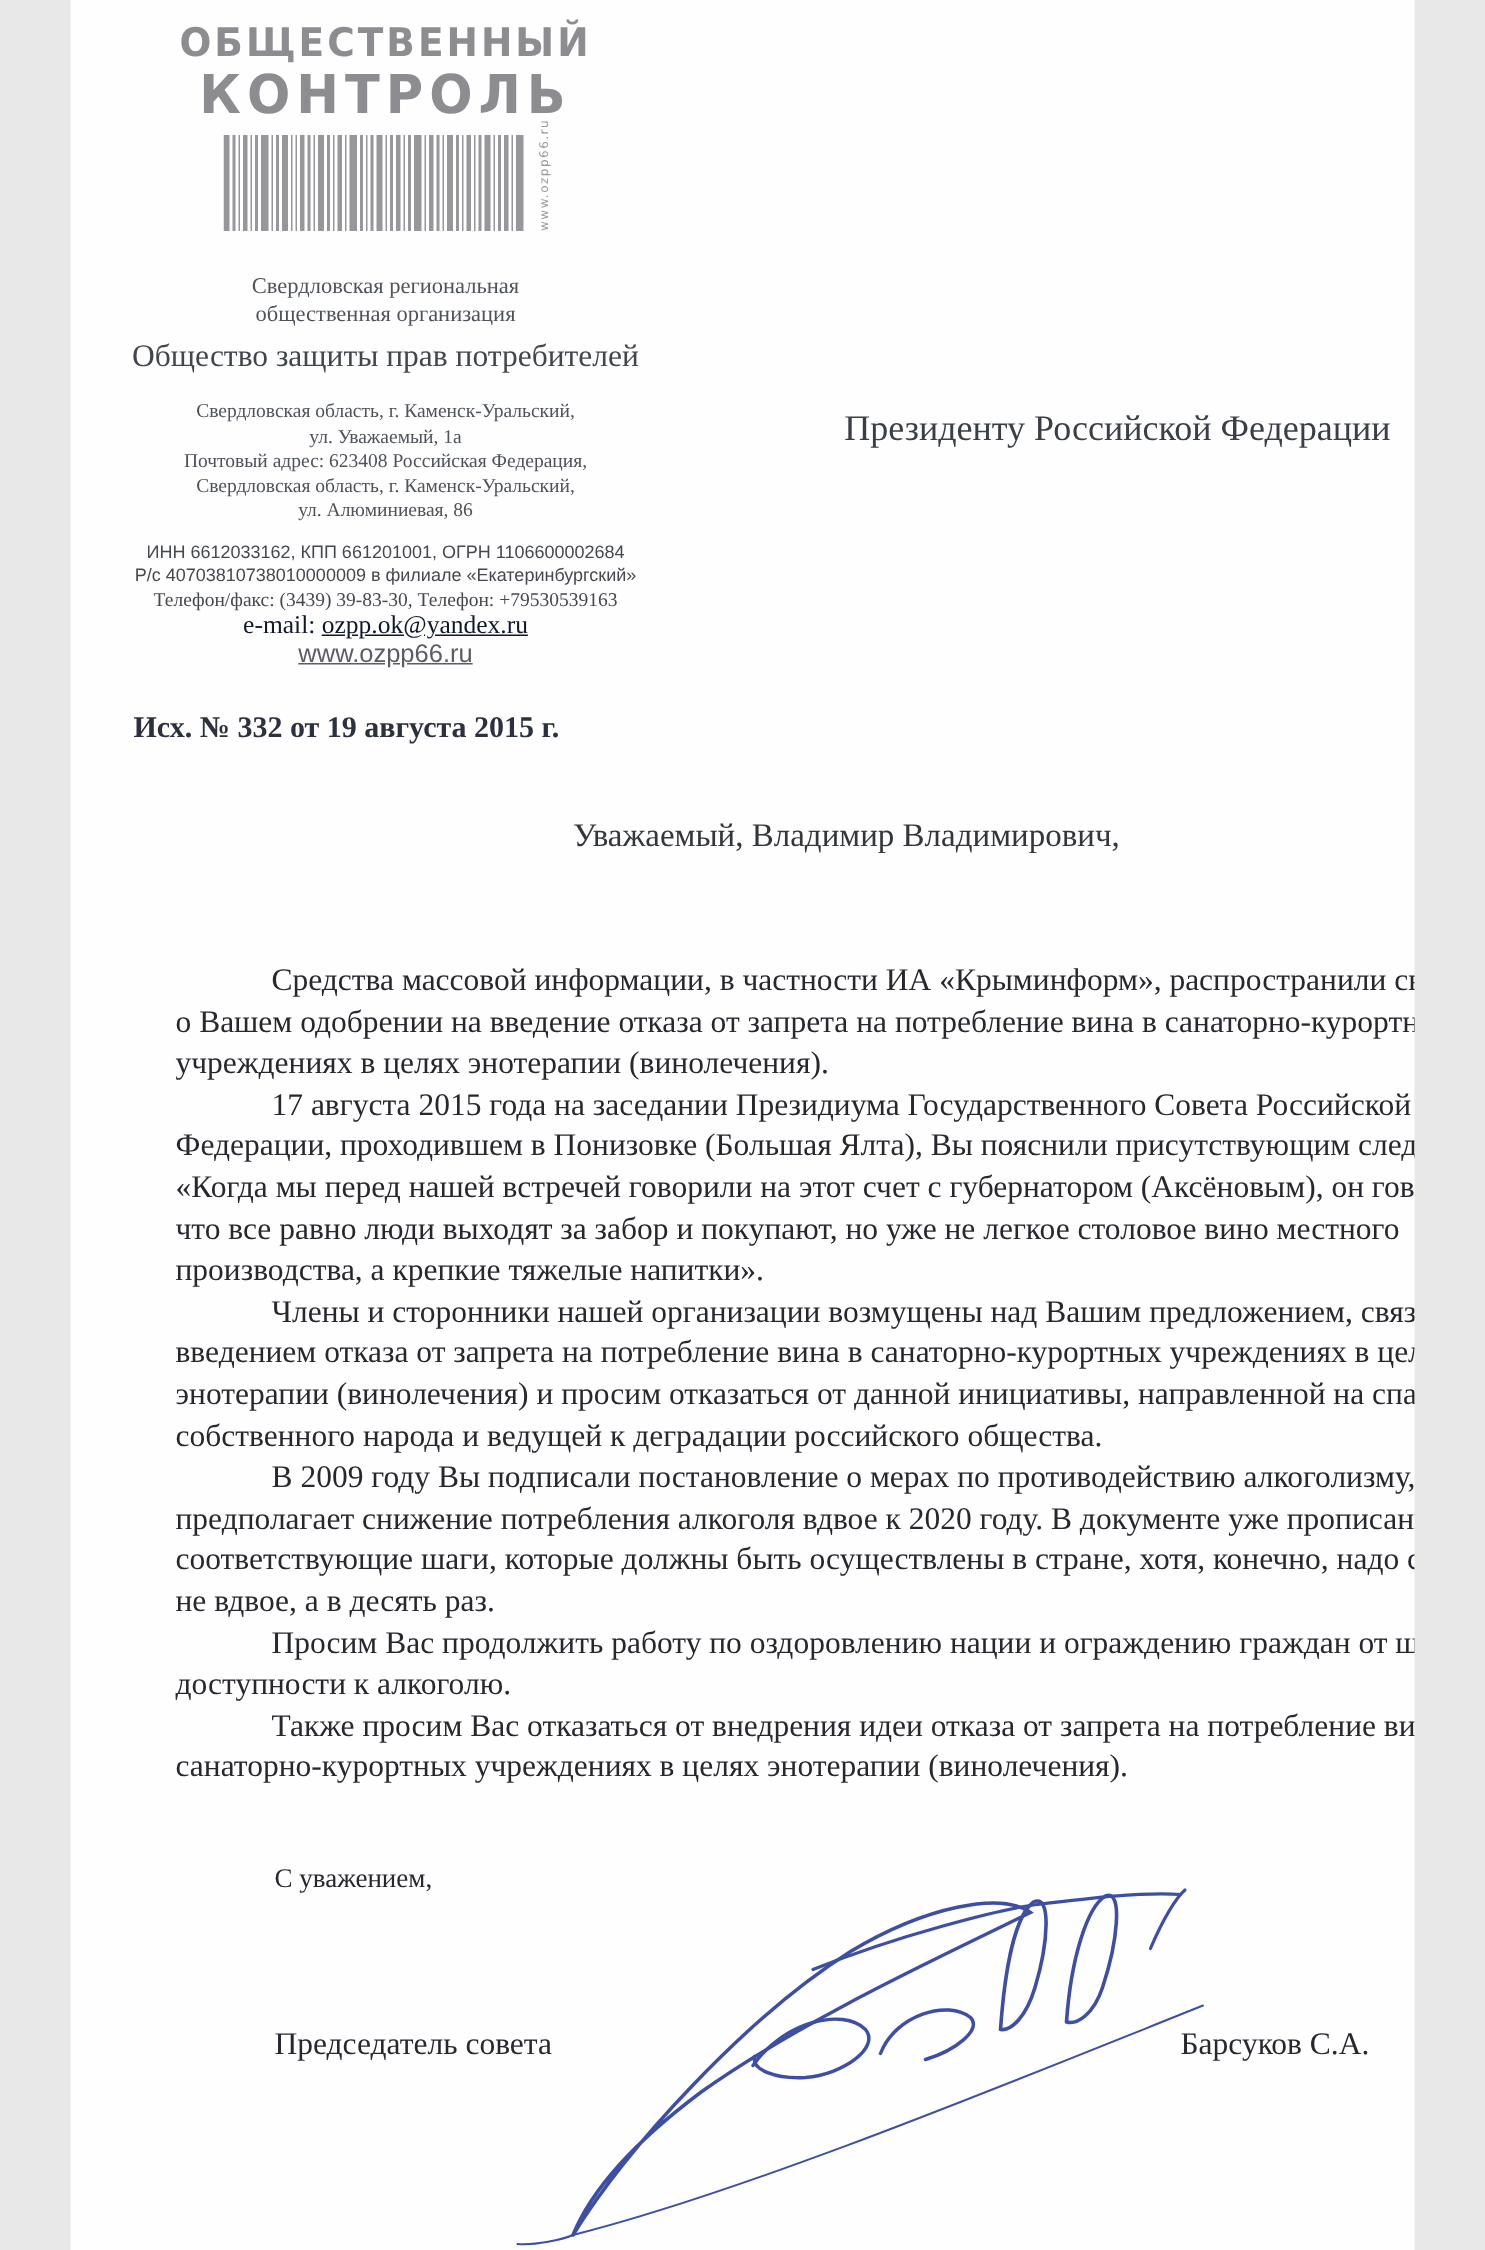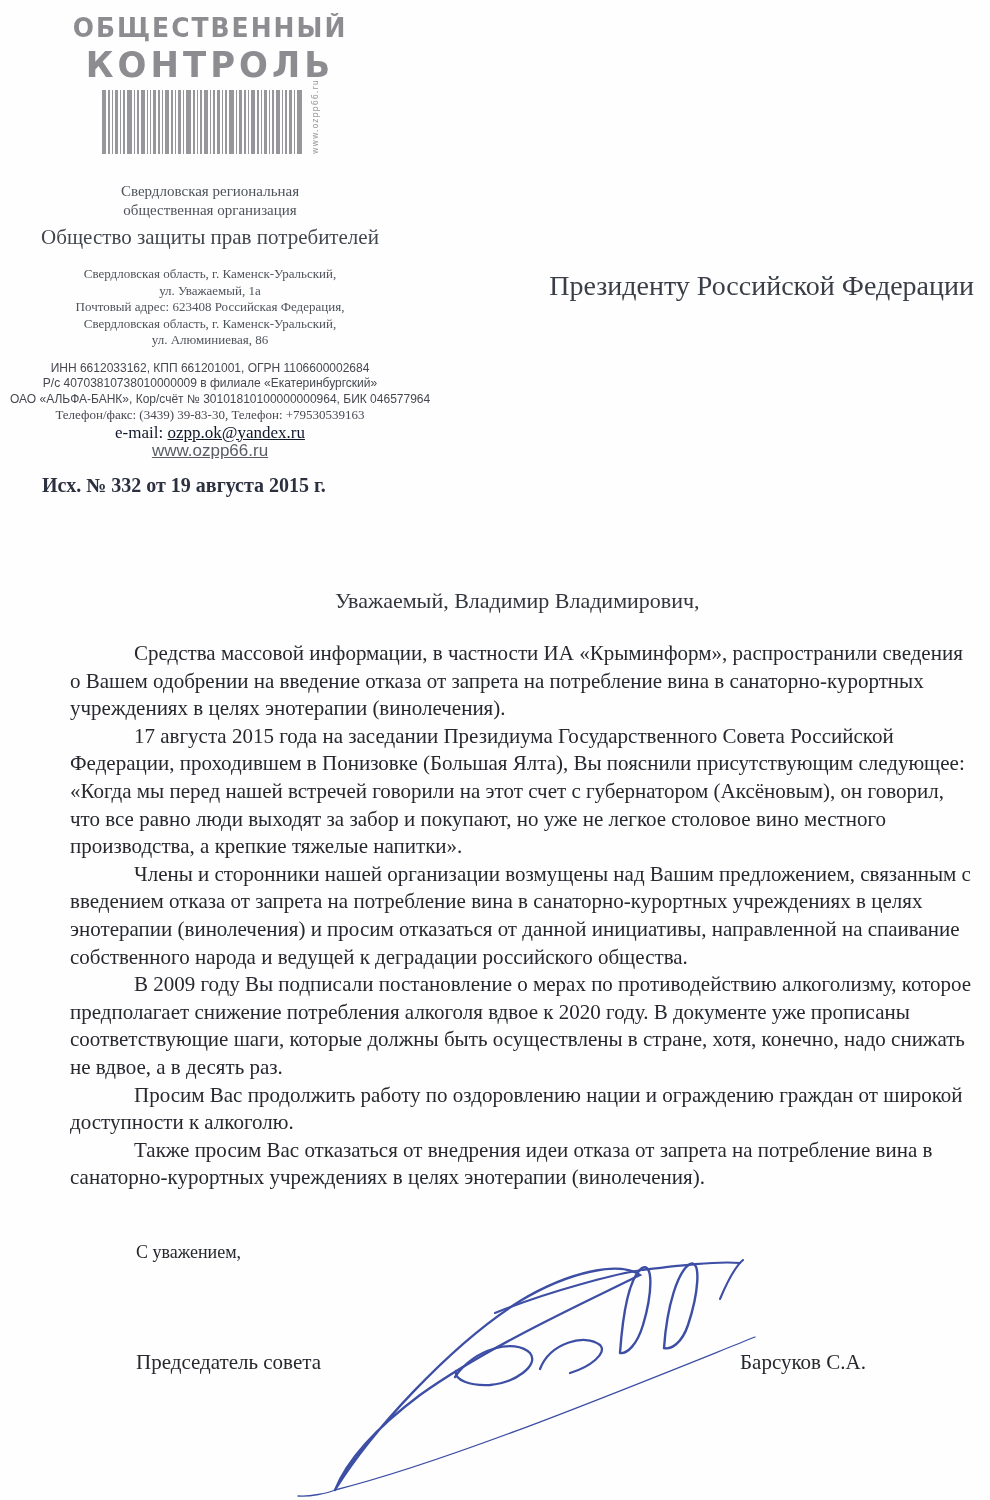--- a/index.html
+++ b/index.html
@@ -1,17 +1,17 @@
 <!DOCTYPE html>
 <html><head>
 <meta charset="utf-8">
 <style>
   html,body{margin:0;padding:0;background:#e8e8e8;}
   .page{
-    position:relative;width:990px;height:1500px;background:#fefefe;
+    position:relative;width:896px;height:1500px;background:#fefefe;
     margin:0 auto;overflow:hidden;
     font-family:"Liberation Serif","DejaVu Serif",serif;color:#26282e;
   }
   
   .lh{position:absolute;left:10px;top:8px;width:400px;text-align:center;}
   .logo-line1{
     font-family:"DejaVu Sans","Liberation Sans",sans-serif;font-weight:800;
     font-size:25px;letter-spacing:2px;color:#8d8d91;line-height:30px;margin-top:6px;
     transform:scaleY(1.05);
   }
@@ -37,23 +37,23 @@
   .req .sans{font-family:"Liberation Sans","DejaVu Sans",sans-serif;font-size:12px;color:#45484e;white-space:nowrap;}
   .req .serif{font-size:13px;color:#45484e;white-space:nowrap;}
   .email-line{font-size:17px;color:#0f172a;margin-top:2px;}
   .email-line .u{text-decoration:underline;}
   .website{
     font-family:"Liberation Sans","DejaVu Sans",sans-serif;
     font-size:17px;color:#5a5d63;text-decoration:underline;margin-top:3px;
   }
   
   .ref{position:absolute;left:42px;top:474px;font-size:20px;font-weight:bold;color:#2c3140;}
-  .recipient{position:absolute;right:16px;top:272px;text-align:right;font-size:28px;color:#3a3f47;line-height:28px;}
+  .recipient{position:absolute;right:16px;top:272px;text-align:right;font-size:24px;color:#3a3f47;line-height:28px;}
   
-  .salutation{position:absolute;left:335px;top:588px;font-size:22px;color:#33363c;}
+  .salutation{position:absolute;left:335px;top:544px;font-size:22px;color:#33363c;}
   .body-text{position:absolute;left:70px;top:640px;width:906px;font-size:21px;line-height:27.6px;color:#26282e;}
   .body-text p{margin:0;text-indent:64px;}
   .closing{position:absolute;left:136px;top:1242px;font-size:18px;}
   .sign-title{position:absolute;left:136px;top:1350px;font-size:21px;}
   .sign-name{position:absolute;left:740px;top:1350px;font-size:21px;}
   .signature-svg{position:absolute;left:290px;top:1253px;}
 </style>
 </head>
 <body>
 
@@ -128,21 +128,20 @@
       <div>Свердловская область, г. Каменск-Уральский,</div>
       <div>ул. Уважаемый, 1а</div>
       <div>Почтовый адрес: 623408 Российская Федерация,</div>
       <div>Свердловская область, г. Каменск-Уральский,</div>
       <div>ул. Алюминиевая, 86</div>
     </div>
 
     <div class="req">
       <div class="sans">ИНН 6612033162, КПП 661201001, ОГРН 1106600002684</div>
       <div class="sans">Р/с 40703810738010000009 в филиале «Екатеринбургский»</div>
-      <div class="sans">ОАО «АЛЬФА-БАНК», Кор/счёт № 30101810100000000964, БИК 046577964</div>
       <div class="serif">Телефон/факс: (3439) 39-83-30, Телефон: +79530539163</div>
       <div class="email-line"><span>e-mail: </span><span class="u">ozpp.ok@yandex.ru</span></div>
       <div class="website">www.ozpp66.ru</div>
     </div>
   </div>
 
   <div class="recipient">
     <div>Президенту Российской Федерации</div>
   </div>
 

